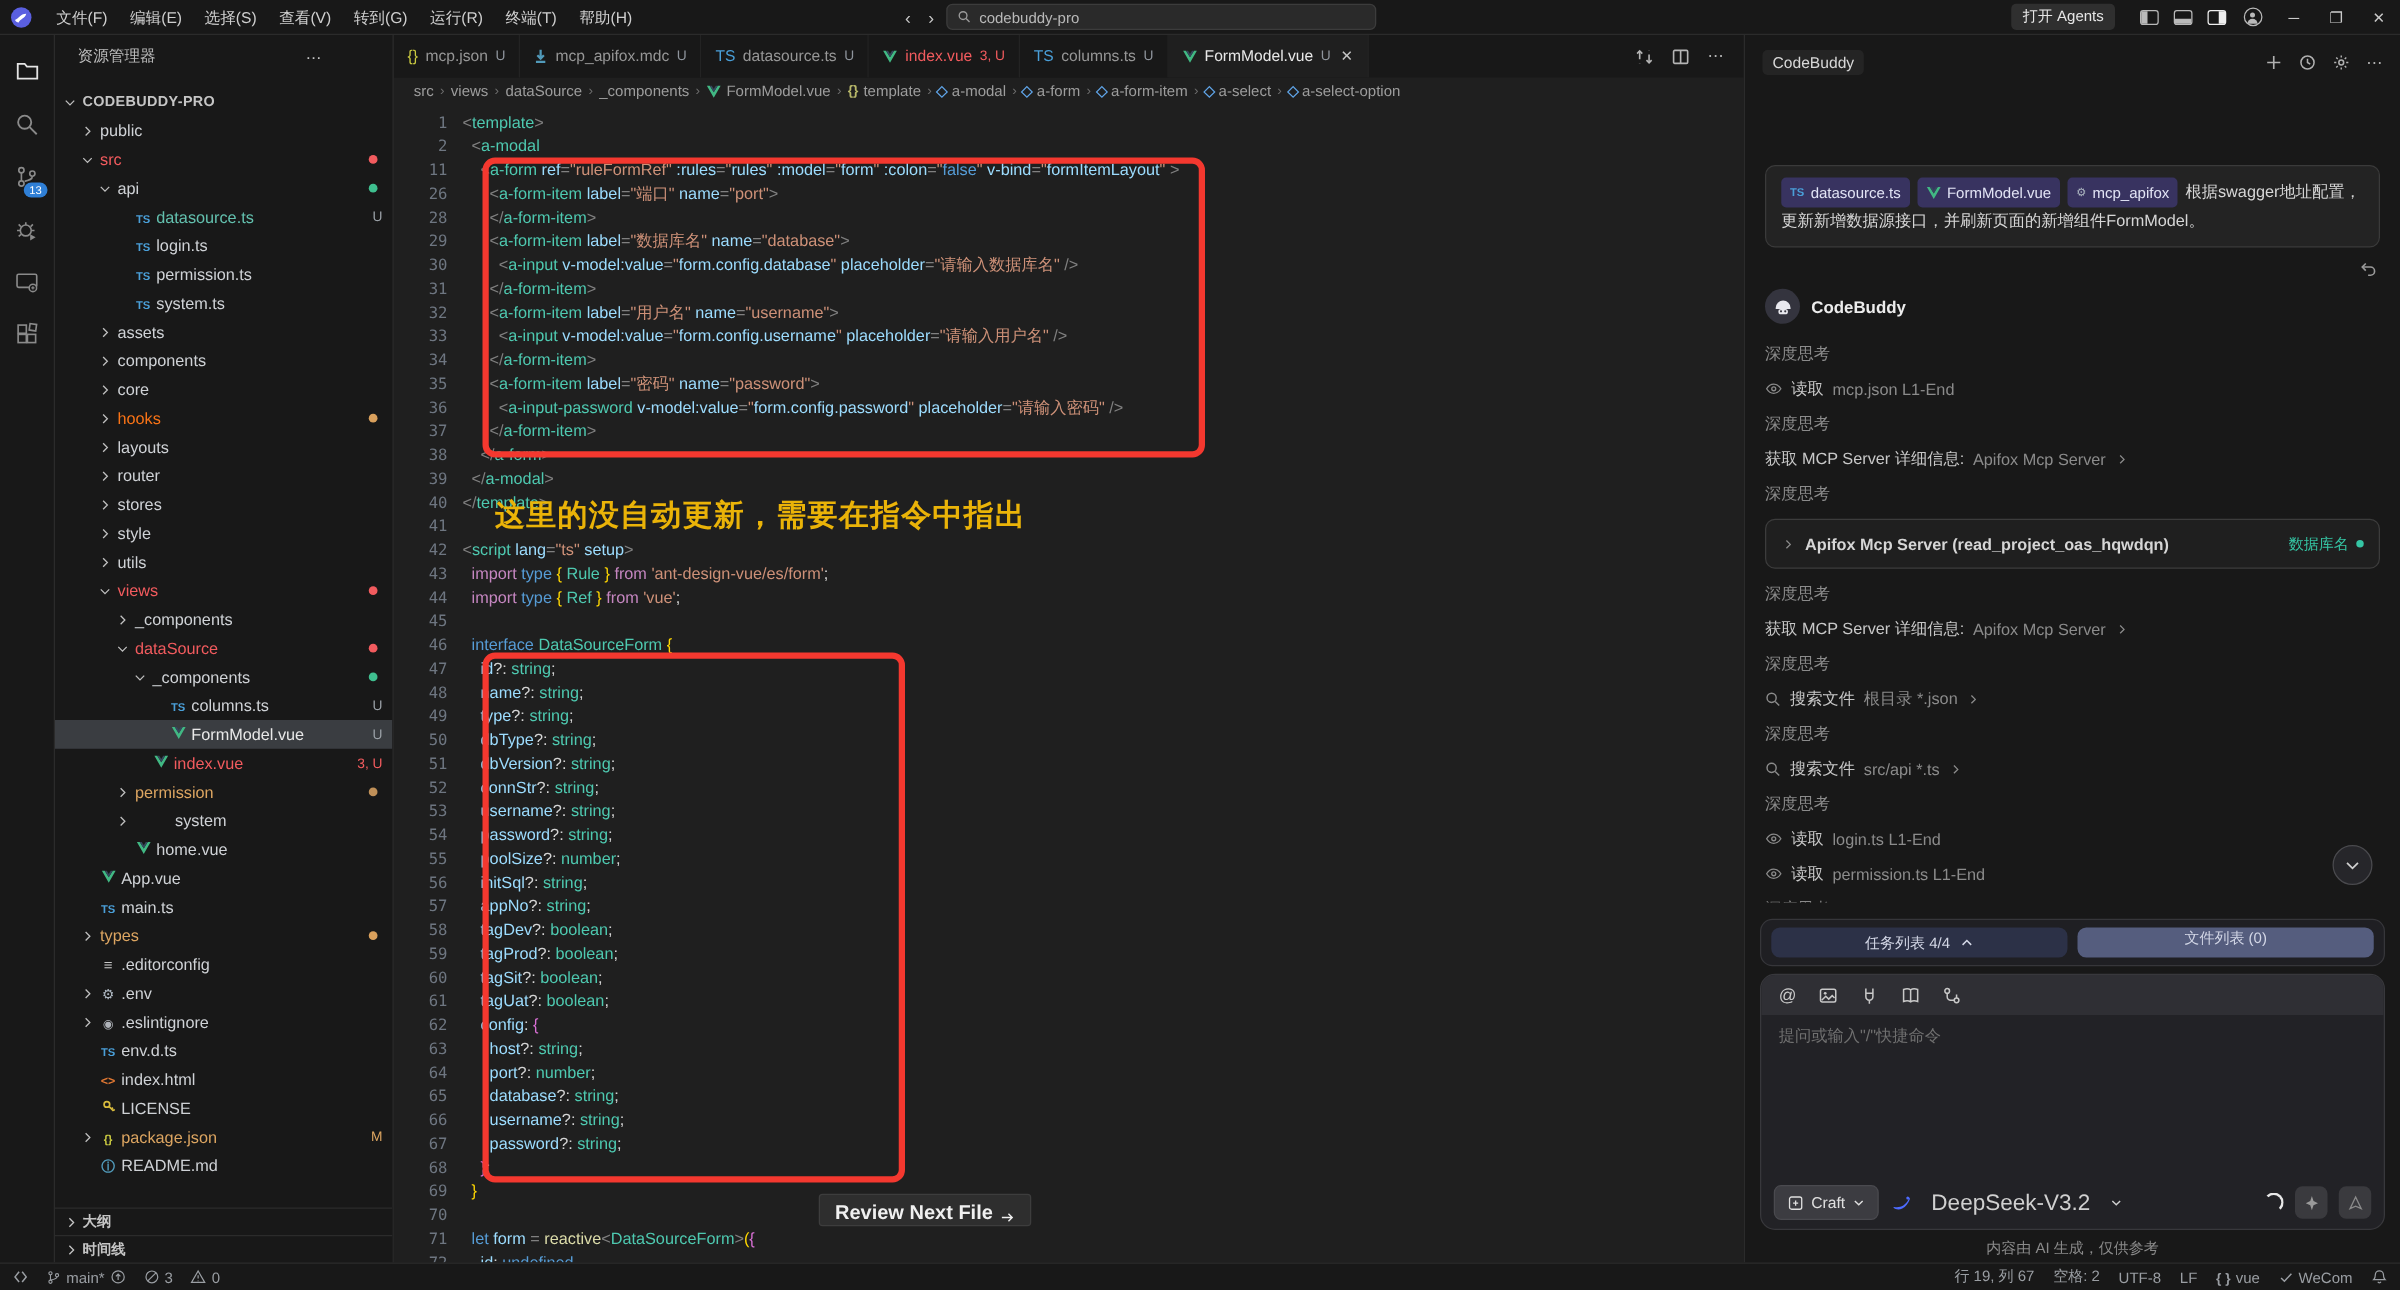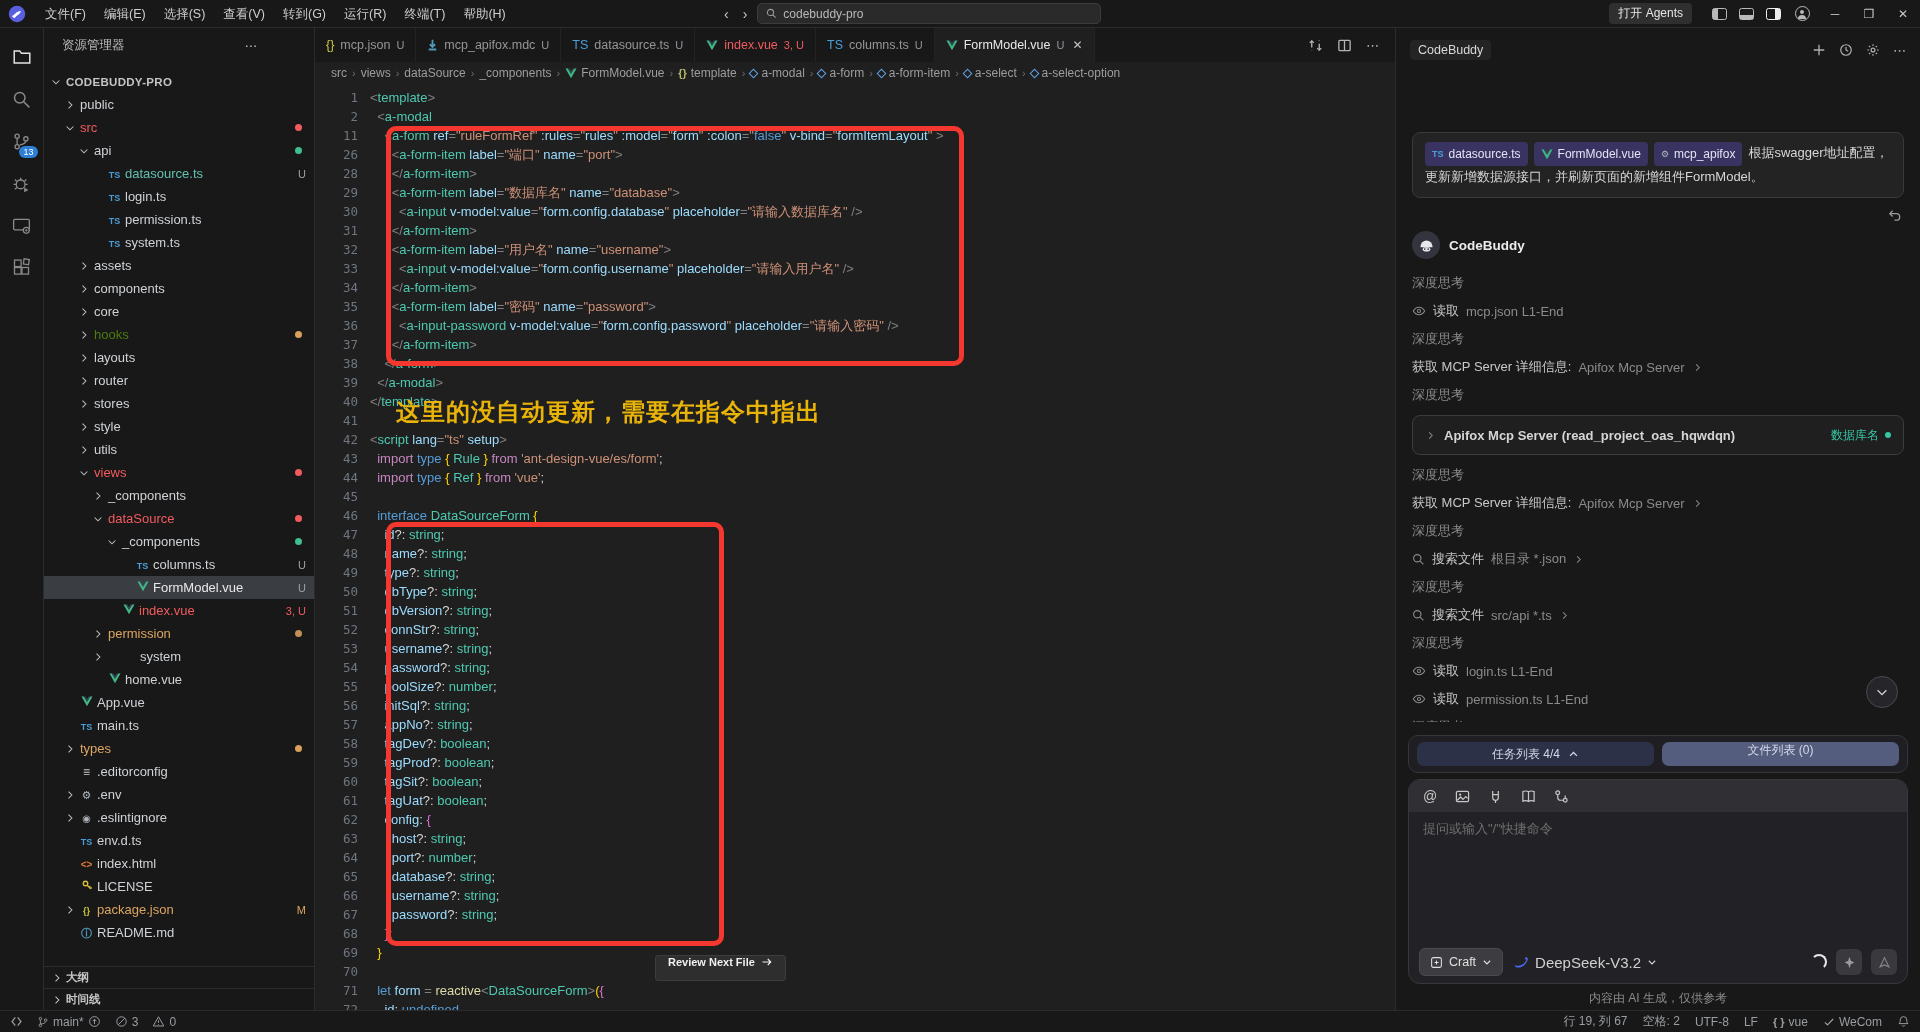--- a/index.html
+++ b/index.html
@@ -61,21 +61,21 @@
   .braces-ic{color:#b8b86a;font-weight:bold;font-size:11px;}
   .code-scroll{position:absolute;top:56px;left:0;right:0;bottom:0;overflow:hidden;padding-top:4px;}
   .code-row{height:19px;display:flex;align-items:center;font-family:"DejaVu Sans Mono","Liberation Mono",monospace;font-size:13px;white-space:pre;}
   .gutter{width:43px;flex:none;text-align:right;color:#6e7681;font-size:12.5px;font-family:"DejaVu Sans Mono",monospace;}
   .ctext{margin-left:12px;}
   .tk-p{color:#808080;} .tk-t{color:#4ec9b0;} .tk-a{color:#9cdcfe;} .tk-s{color:#ce9178;} .tk-e{color:#9cdcfe;}
   .tk-k{color:#c586c0;} .tk-K{color:#569cd6;} .tk-y{color:#4ec9b0;} .tk-r{color:#9cdcfe;} .tk-f{color:#dcdcaa;}
   .tk-w{color:#d4d4d4;} .tk-B{color:#ffd700;} .tk-C{color:#da70d6;}
   .anno-box{position:absolute;border:5px solid #f4382f;border-radius:10px;pointer-events:none;z-index:5;}
   .anno-text{position:absolute;color:#eab308;font-weight:bold;font-size:24px;z-index:6;white-space:nowrap;letter-spacing:1px;}
-  .review-btn{position:absolute;left:340px;top:927px;height:26px;background:#2e2e2e;border:1px solid #3d3d3d;border-radius:3px;color:#f0f0f0;font-size:11px;font-weight:bold;display:flex;align-items:flex-start;padding:0 12px;gap:6px;z-index:7;}
+  .review-btn{position:absolute;left:340px;top:927px;height:26px;background:#2e2e2e;border:1px solid #3d3d3d;border-radius:3px;color:#f0f0f0;font-size:16px;font-weight:bold;display:flex;align-items:flex-end;padding:0 12px;gap:6px;z-index:7;}
   
   .panel{position:absolute;top:28px;right:0;width:525px;bottom:22px;background:#181818;border-left:1px solid #2b2b2b;z-index:20;}
   .pn-header{height:44px;display:flex;align-items:center;padding:0 14px;}
   .pn-title{background:#242424;border-radius:4px;padding:3px 8px;color:#d8d8d8;font-size:12.5px;}
   .pn-h-icons{margin-left:auto;display:flex;gap:13px;color:#b0b0b0;align-items:center;}
   .pn-scroll{position:absolute;top:48px;left:0;right:0;height:646px;overflow:hidden;padding:0 16px;}
   .umsg{margin-top:56px;background:#232323;border:1px solid #3a3a3a;border-radius:8px;padding:9px 12px;color:#d6d6d6;font-size:13px;line-height:22px;}
   .chip{display:inline-flex;align-items:center;gap:5px;background:#383360;border-radius:4px;padding:1px 7px;margin-right:6px;color:#e2e4f5;font-size:12px;vertical-align:middle;}
   .chip .fi{font-size:9px;font-weight:bold;}
   .undo-row{display:flex;justify-content:flex-end;margin:10px 2px 6px 0;color:#9a9a9a;}
@@ -93,21 +93,21 @@
   .panel-bottom{position:absolute;left:12px;right:12px;bottom:2px;}
   .pills-card{height:38px;background:#1f1f23;border:1px solid #36363a;border-radius:10px;display:flex;gap:8px;padding:6px 8px;margin-bottom:6px;}
   .pill{flex:1;border-radius:7px;display:flex;align-items:center;justify-content:center;gap:8px;font-size:12px;color:#d3d7e6;}
   .pill.tasks{background:#2c3147;}
   .pill.files{background:#555d7e;flex-direction:column;}
   .input-card{height:205px;background:#222226;border:1px solid #38383c;border-radius:12px;margin-bottom:6px;display:flex;flex-direction:column;overflow:hidden;}
   .in-toolbar{height:32px;background:#2f2f34;display:flex;align-items:center;gap:18px;padding:0 14px;color:#c8c8c8;}
   .in-ph{padding:8px 14px;color:#6f6f6f;font-size:13px;flex:1;}
   .in-bottom{height:42px;display:flex;align-items:center;padding:0 10px;gap:10px;}
   .mode-btn{background:#3c3c41;border:1px solid #4a4a4f;border-radius:6px;height:28px;display:flex;align-items:center;gap:6px;padding:0 10px;color:#e0e0e0;font-size:12.5px;}
-  .model-btn{display:flex;align-items:center;gap:6px;color:#d0d0d0;font-size:15px;}
+  .model-btn{display:flex;align-items:center;gap:16px;color:#d0d0d0;font-size:18px;}
   .in-right{margin-left:auto;display:flex;align-items:center;gap:9px;}
   .spinner{width:16px;height:16px;border:2.2px solid transparent;border-top-color:#e8e8e8;border-right-color:#e8e8e8;border-radius:50%;}
   .sq-btn{width:26px;height:26px;background:#3a3a3e;border-radius:6px;display:flex;align-items:center;justify-content:center;color:#9a9a9a;}
   .ai-note{text-align:center;color:#8a8a8a;font-size:12px;height:18px;}
   
   .statusbar{position:absolute;left:0;right:0;bottom:0;height:22px;background:#181818;border-top:1px solid #2b2b2b;display:flex;align-items:center;color:#9a9ea3;font-size:12px;z-index:60;padding:0 10px;}
   .st-item{display:flex;align-items:center;gap:4px;margin-right:14px;white-space:nowrap;}
   .st-right{margin-left:auto;display:flex;align-items:center;}
   .st-right .st-item{margin-right:0;margin-left:15px;}
   svg{display:block;}
@@ -278,21 +278,21 @@
             </svg>
           </span>
           <span class="tname">core</span>
         </div>
         <div class="trow" style="padding-left: 32px;">
           <span class="chev">
             <svg class="chev-svg" width="12" height="12" viewBox="0 0 16 16">
               <path d="M6 3.5l4.5 4.5L6 12.5" fill="none" stroke="currentColor" stroke-width="1.4"></path>
             </svg>
           </span>
-          <span class="tname" style="color: #4d7c0f;">hooks</span>
+          <span class="tname" style="color: #f97316;">hooks</span>
           <span class="tdot" style="background: rgb(217, 160, 92);"></span>
         </div>
         <div class="trow" style="padding-left: 32px;">
           <span class="chev">
             <svg class="chev-svg" width="12" height="12" viewBox="0 0 16 16">
               <path d="M6 3.5l4.5 4.5L6 12.5" fill="none" stroke="currentColor" stroke-width="1.4"></path>
             </svg>
           </span>
           <span class="tname">layouts</span>
         </div>

